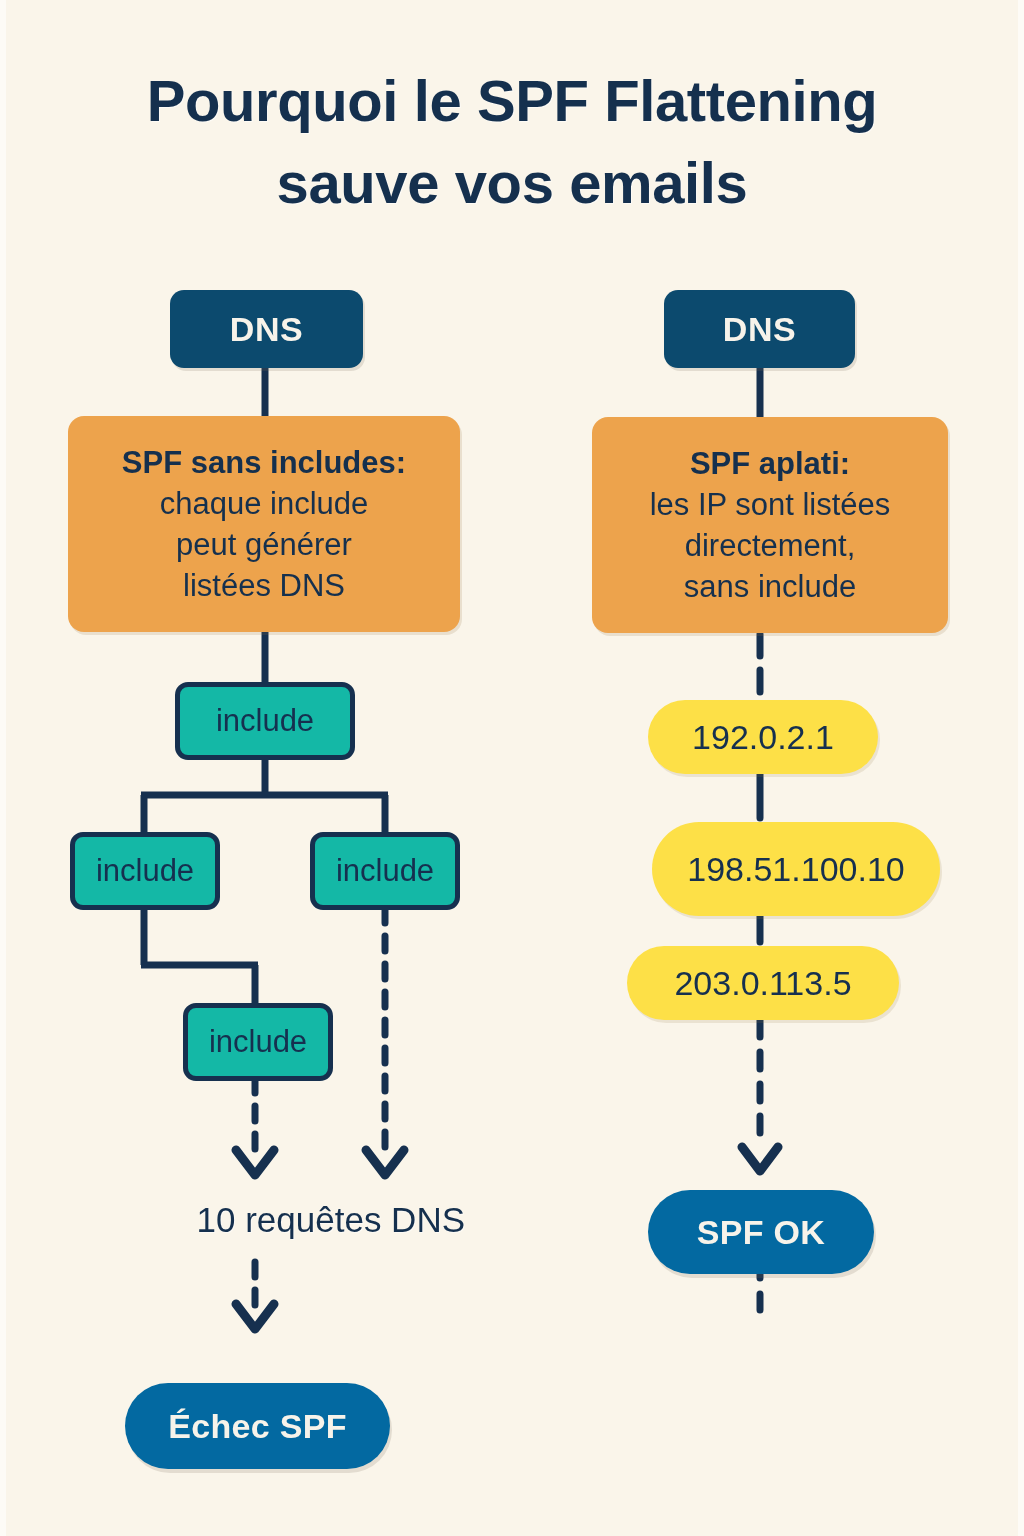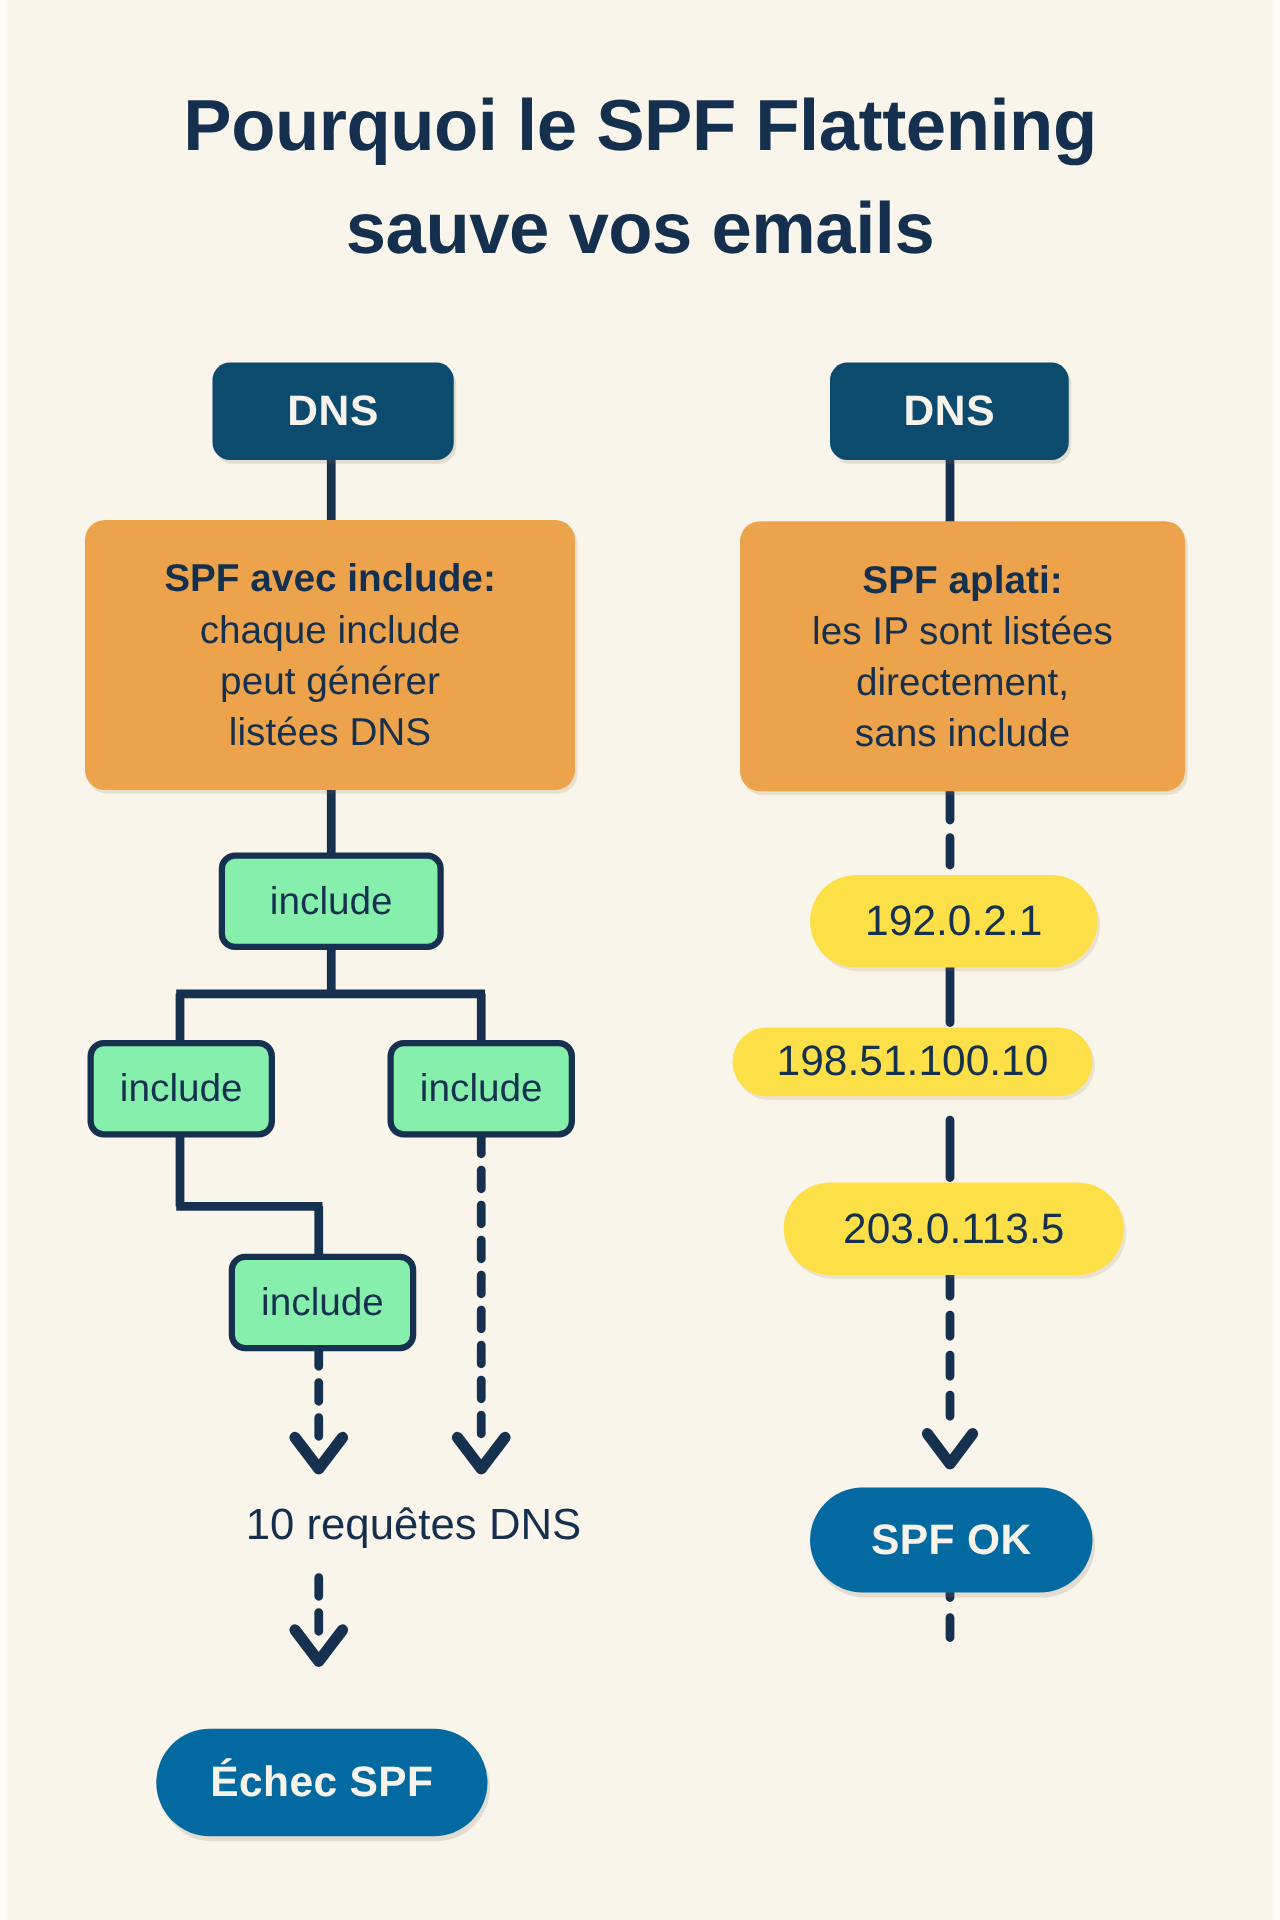--- a/index.html
+++ b/index.html
@@ -87,21 +87,21 @@
     line-height: 1.33;
     font-size: 31px;
     box-shadow: 2px 3px 0 rgba(150,120,70,0.17);
   }
   .orange-panel .hd {
     font-weight: bold;
     display: block;
   }
   .orange-panel .ln { display: block; }
   .include-box {
-    background: #86efac;
+    background: #14b8a6;
     color: #16304F;
     border: 5px solid #16304F;
     border-radius: 13px;
     font-size: 31px;
     font-weight: 500;
   }
   .ip-pill {
     background: #fde047;
     color: #16304F;
     border-radius: 999px;
@@ -164,21 +164,21 @@
     <line x1="760" y1="1020" x2="760" y2="1148" stroke="#16304F" stroke-width="7" stroke-dasharray="17 15" stroke-linecap="round"></line>
     <path d="M 742 1147 L 760 1171 L 778 1147" fill="none" stroke="#16304F" stroke-width="9" stroke-linecap="round" stroke-linejoin="round"></path>
     <line x1="760" y1="1262" x2="760" y2="1320" stroke="#16304F" stroke-width="7" stroke-dasharray="16 16" stroke-linecap="round"></line>
   </svg>
 
   <div class="node navy-box" style="left:170px; top:290px; width:193px; height:78px;">
     <span>DNS</span>
   </div>
 
   <div class="node orange-panel" style="left:68px; top:416px; width:392px; height:216px;">
-    <span class="hd">SPF avec include:</span>
+    <span class="hd">SPF sans includes:</span>
     <span class="ln">chaque include</span>
     <span class="ln">peut générer</span>
     <span class="ln">listées DNS</span>
   </div>
 
   <div class="node include-box" style="left:175px; top:682px; width:180px; height:78px;">
     <span>include</span>
   </div>
 
   <div class="node include-box" style="left:70px; top:832px; width:150px; height:78px;">
@@ -209,21 +209,21 @@
     <span class="hd">SPF aplati:</span>
     <span class="ln">les IP sont listées</span>
     <span class="ln">directement,</span>
     <span class="ln">sans include</span>
   </div>
 
   <div class="node ip-pill" style="left:648px; top:700px; width:230px; height:74px;">
     <span>192.0.2.1</span>
   </div>
 
-  <div class="node ip-pill" style="left:586px; top:822px; width:288px; height:55px;">
+  <div class="node ip-pill" style="left:652px; top:822px; width:288px; height:94px;">
     <span>198.51.100.10</span>
   </div>
 
   <div class="node ip-pill" style="left:627px; top:946px; width:272px; height:74px;">
     <span>203.0.113.5</span>
   </div>
 
   <div class="node navy-pill" style="left:648px; top:1190px; width:226px; height:84px;">
     <span>SPF OK</span>
   </div>

